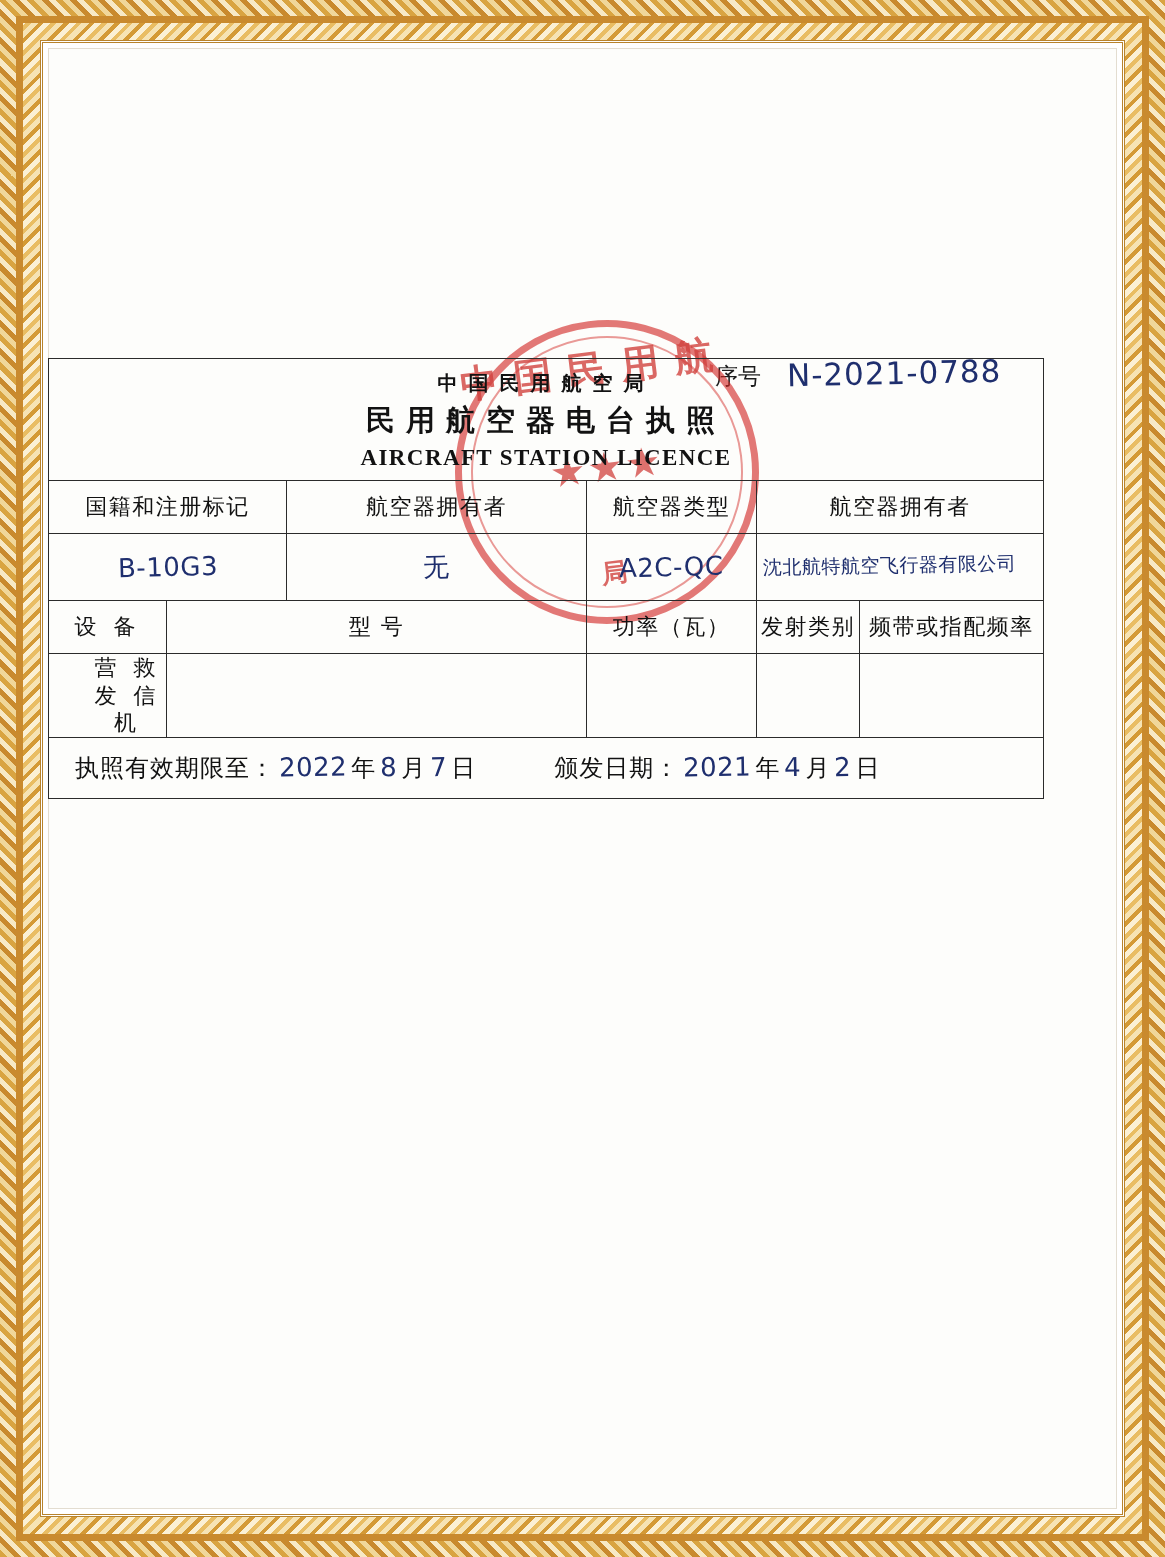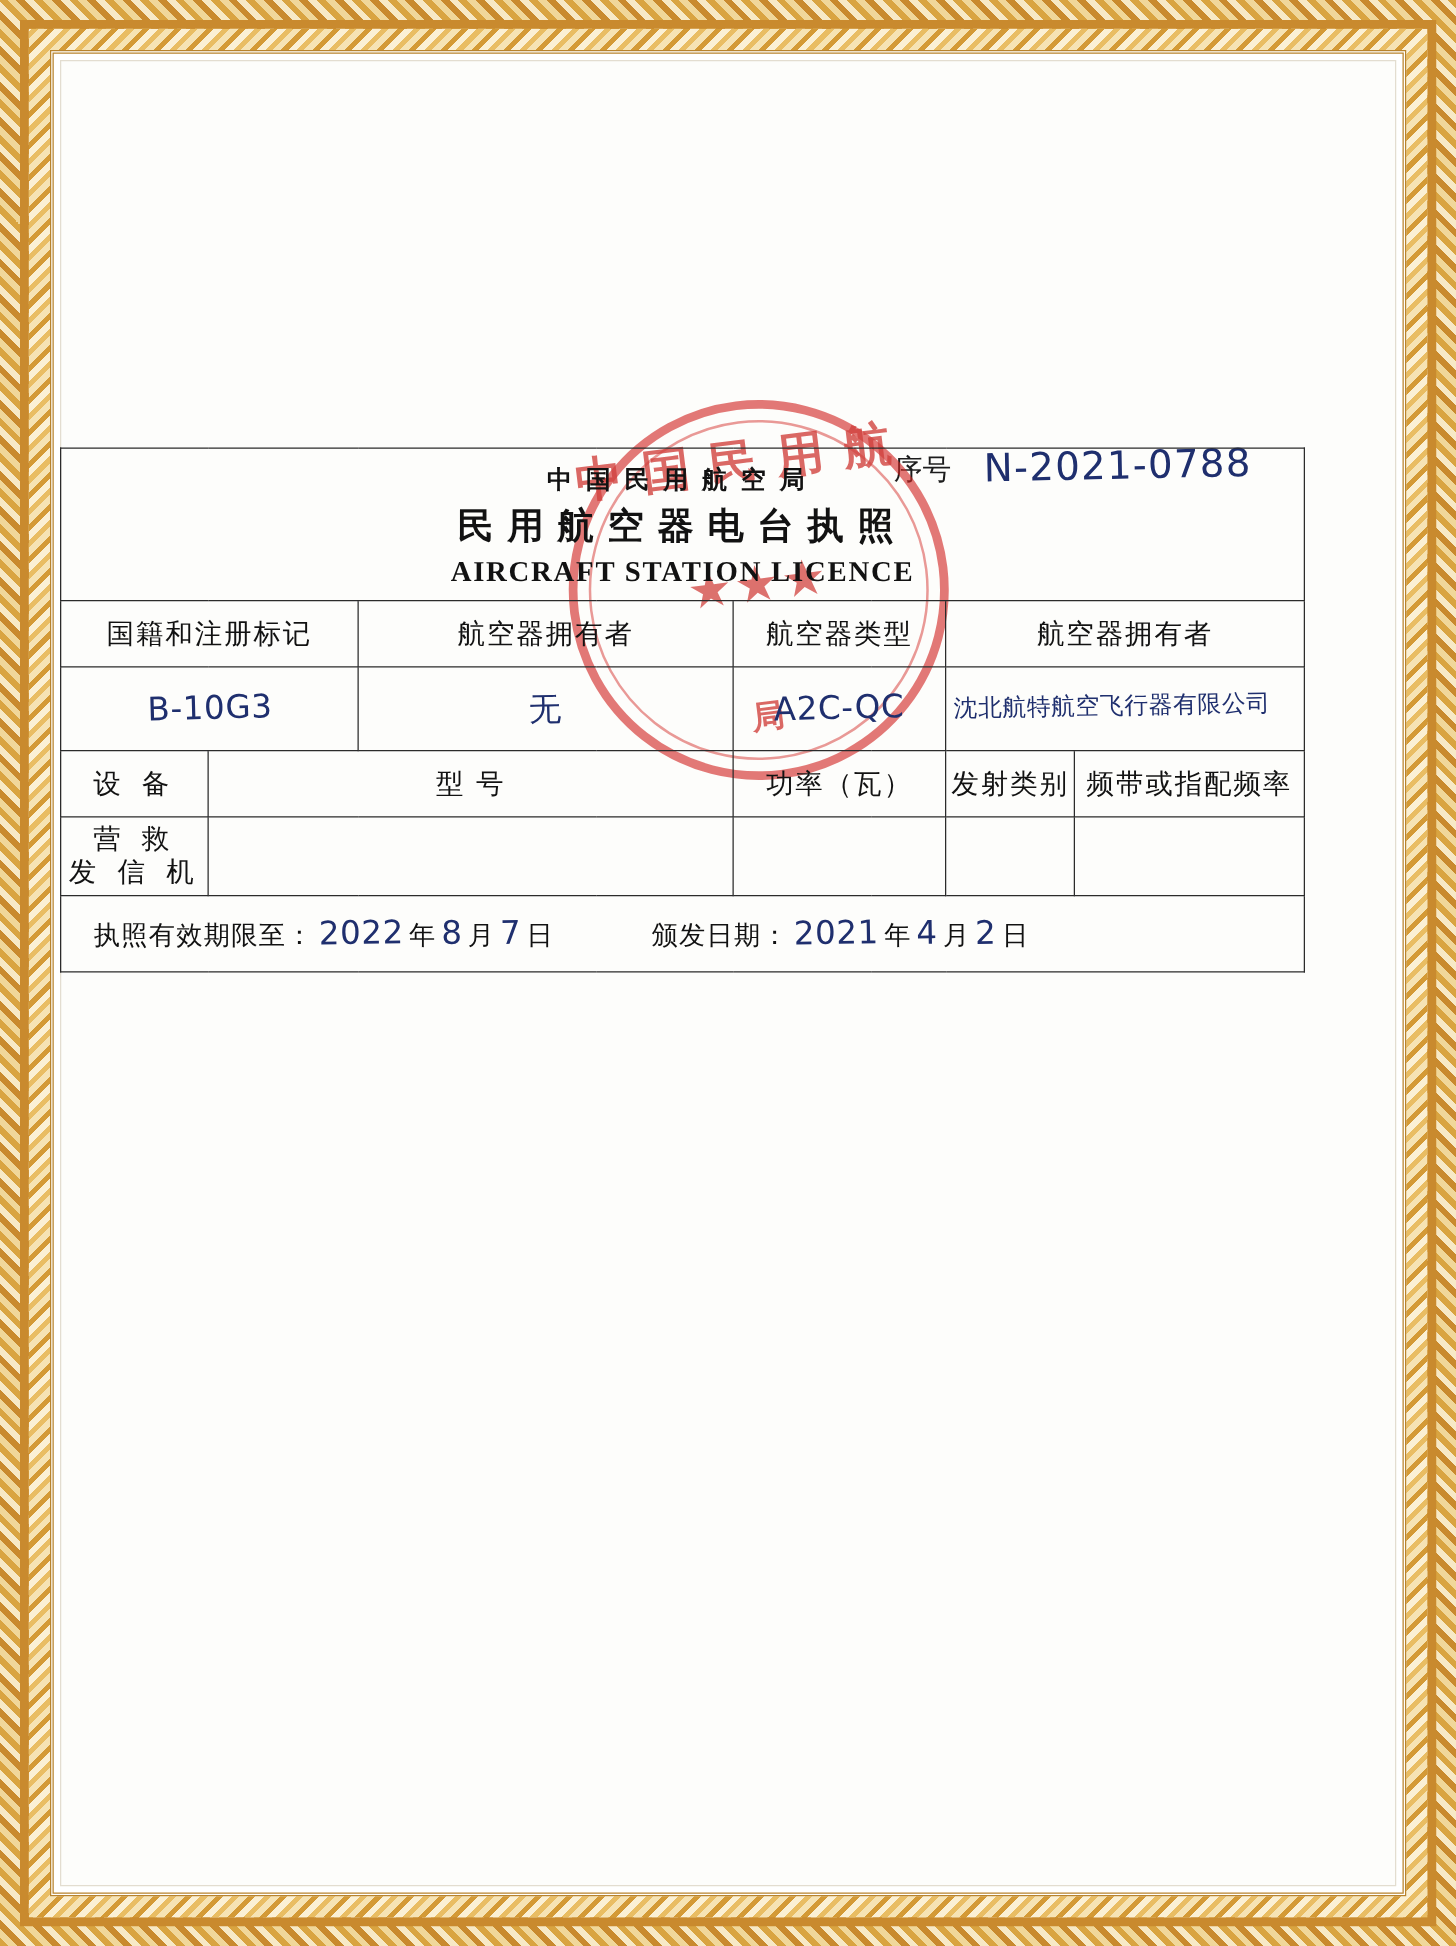--- a/index.html
+++ b/index.html
@@ -208,21 +208,21 @@
     letter-spacing: 0.5px;
   }
   .hand.sm { font-size: 22px; }
   .hand.xs { font-size: 19px; line-height: 1.2; }
   .tilt { display: inline-block; transform: rotate(-1.5deg); }
   .tilt2 { display: inline-block; transform: rotate(-1deg); }
 
   .data-row td { height: 56px; }
   .data-row-tall td { height: 62px; }
   .blank-row td { height: 54px; }
-  .blank-row-2 td { height: 62px; }
+  .blank-row-2 td { height: 62px; padding-left: 40px; }
 
   .owner-cell {
     text-align: left;
     padding: 2px 4px 2px 6px !important;
   }
   .owner-cell .hand.xs {
     display: block;
     text-align: left;
     transform: rotate(-1deg);
     transform-origin: left center;
@@ -234,21 +234,21 @@
     padding-left: 26px !important;
     font-size: 22px;
     font-family: "DejaVu Serif", serif;
   }
   .footer-flex {
     display: flex;
     align-items: baseline;
     gap: 0;
   }
   .footer-seg { display: flex; align-items: baseline; white-space: nowrap; }
-  .footer-seg .lbl { font-size: 21px; letter-spacing: 1px; }
+  .footer-seg .lbl { font-size: 24px; letter-spacing: 1px; }
   .footer-seg .hand { margin: 0 4px; }
   .spacer-gap { width: 78px; }
 </style>
 </head>
 <body>
 
 <div class="page">
 
   <div class="border-outer"></div>
   <div class="border-mid"></div>

